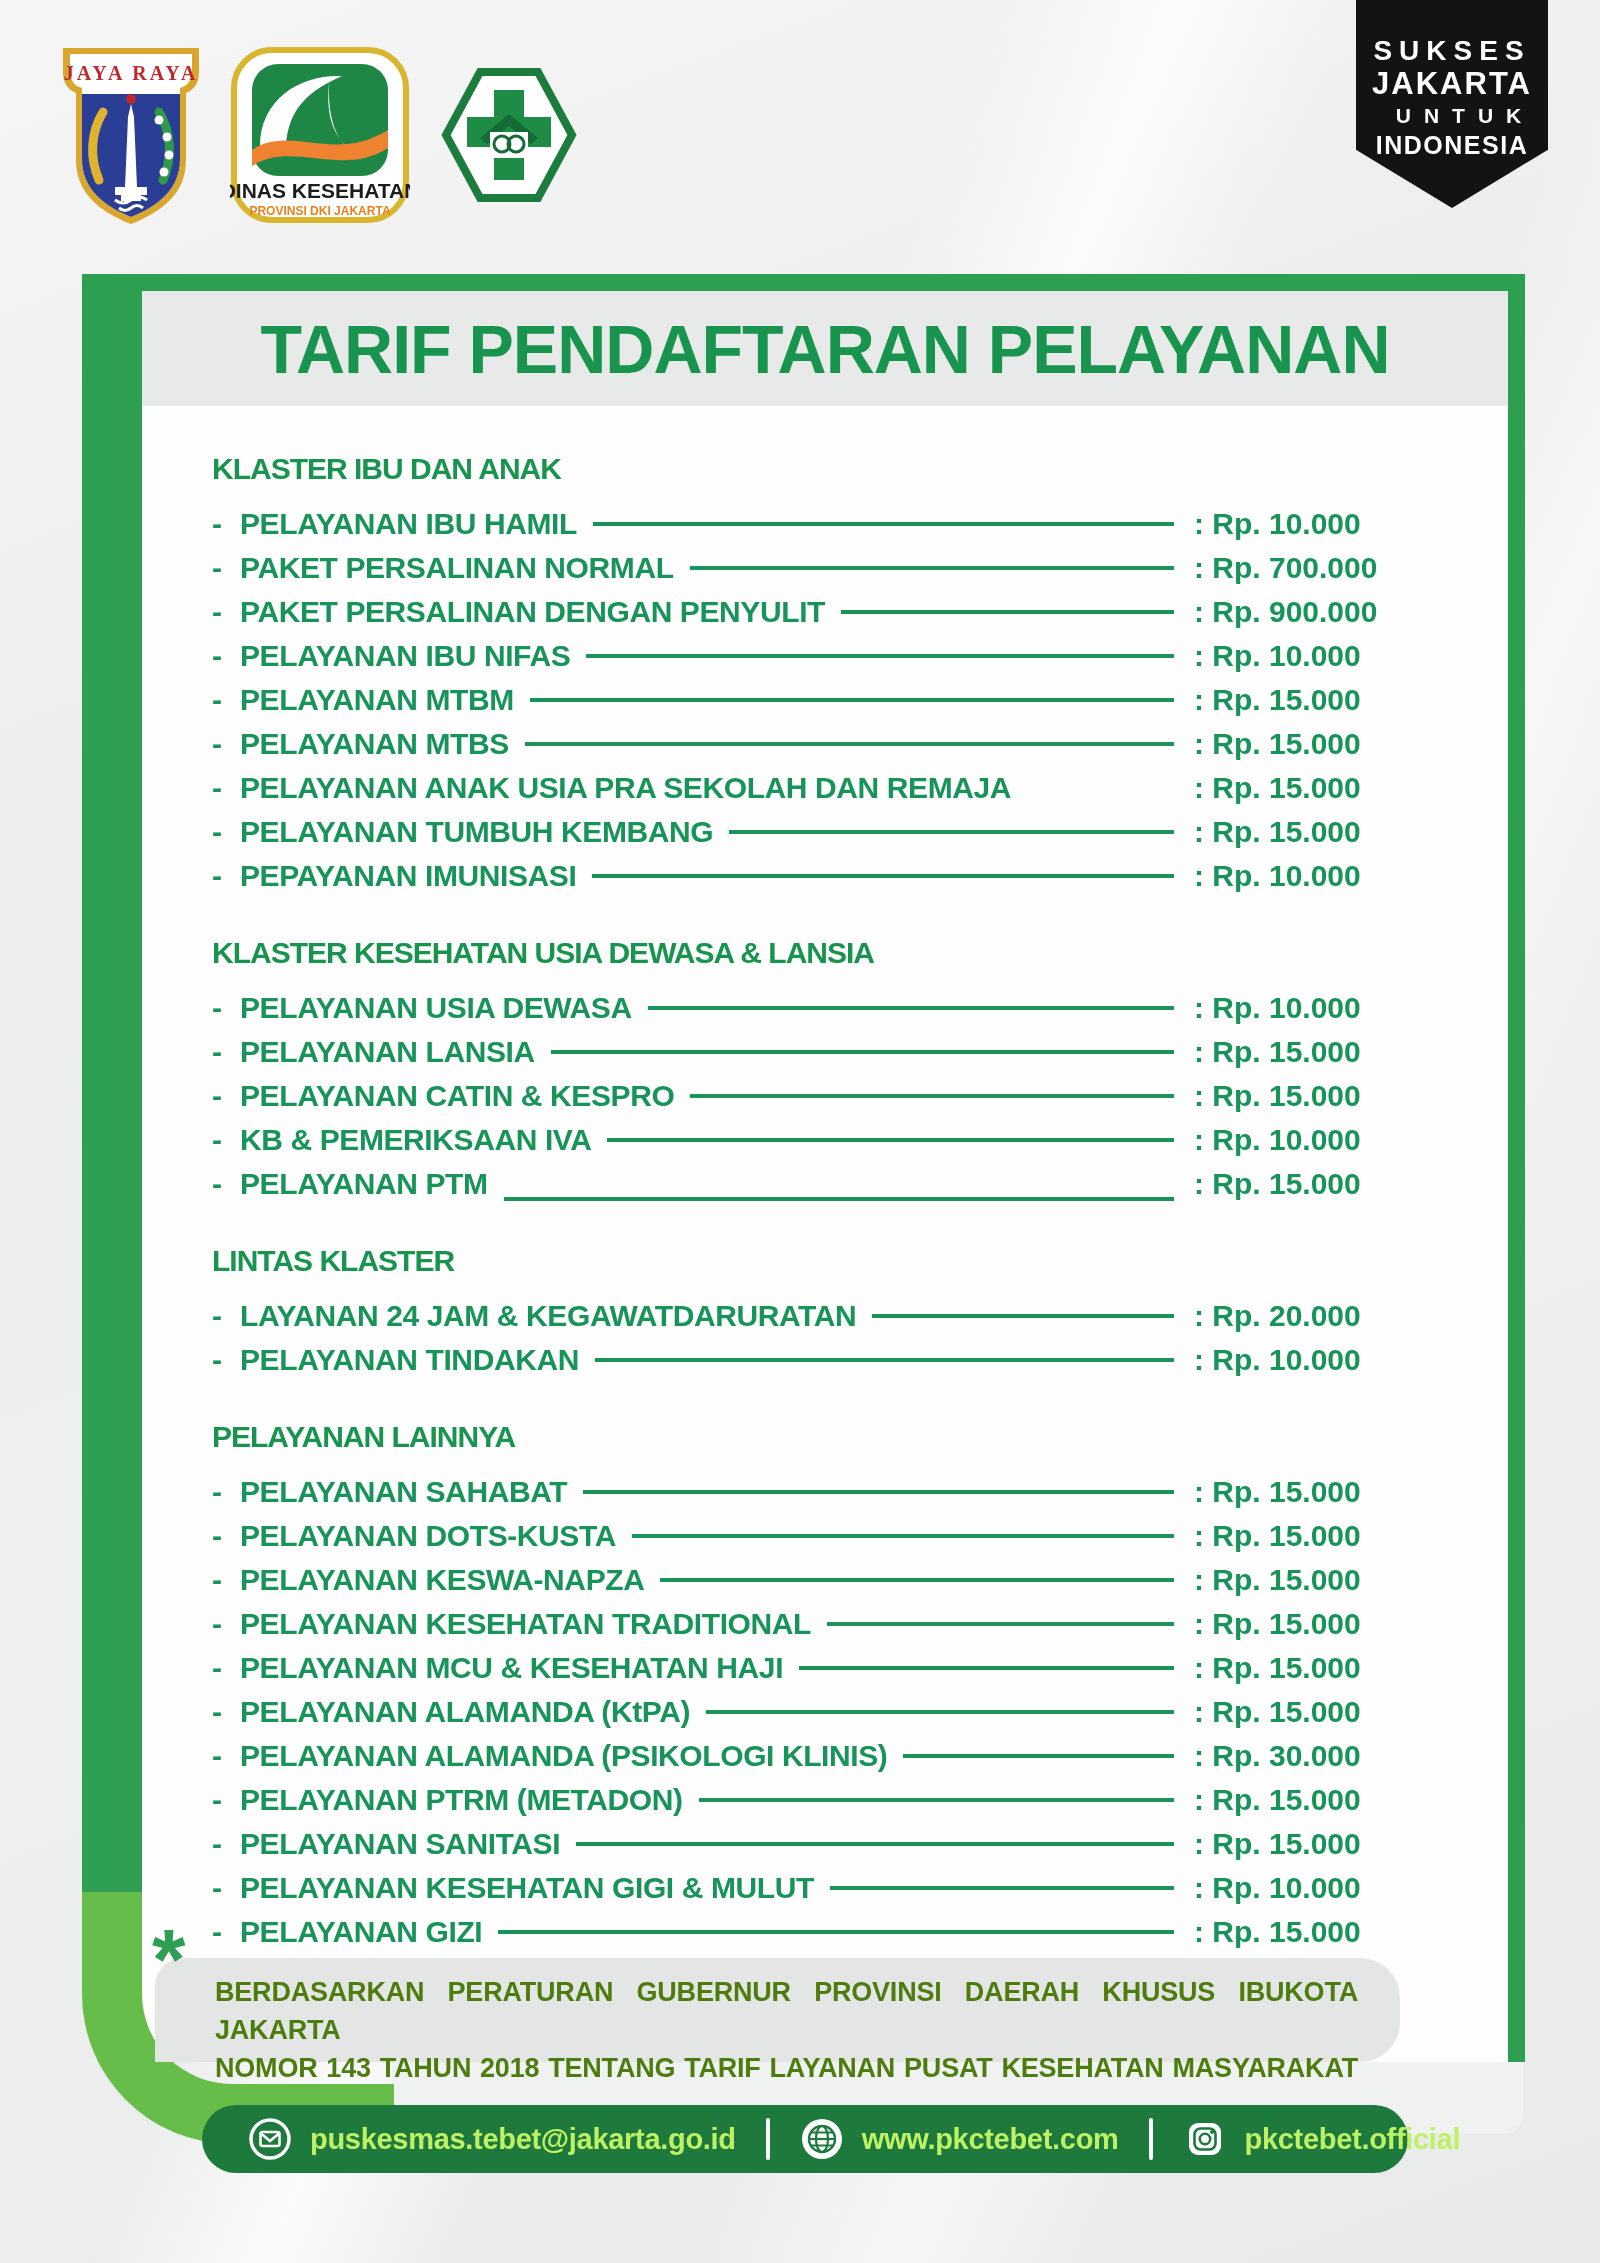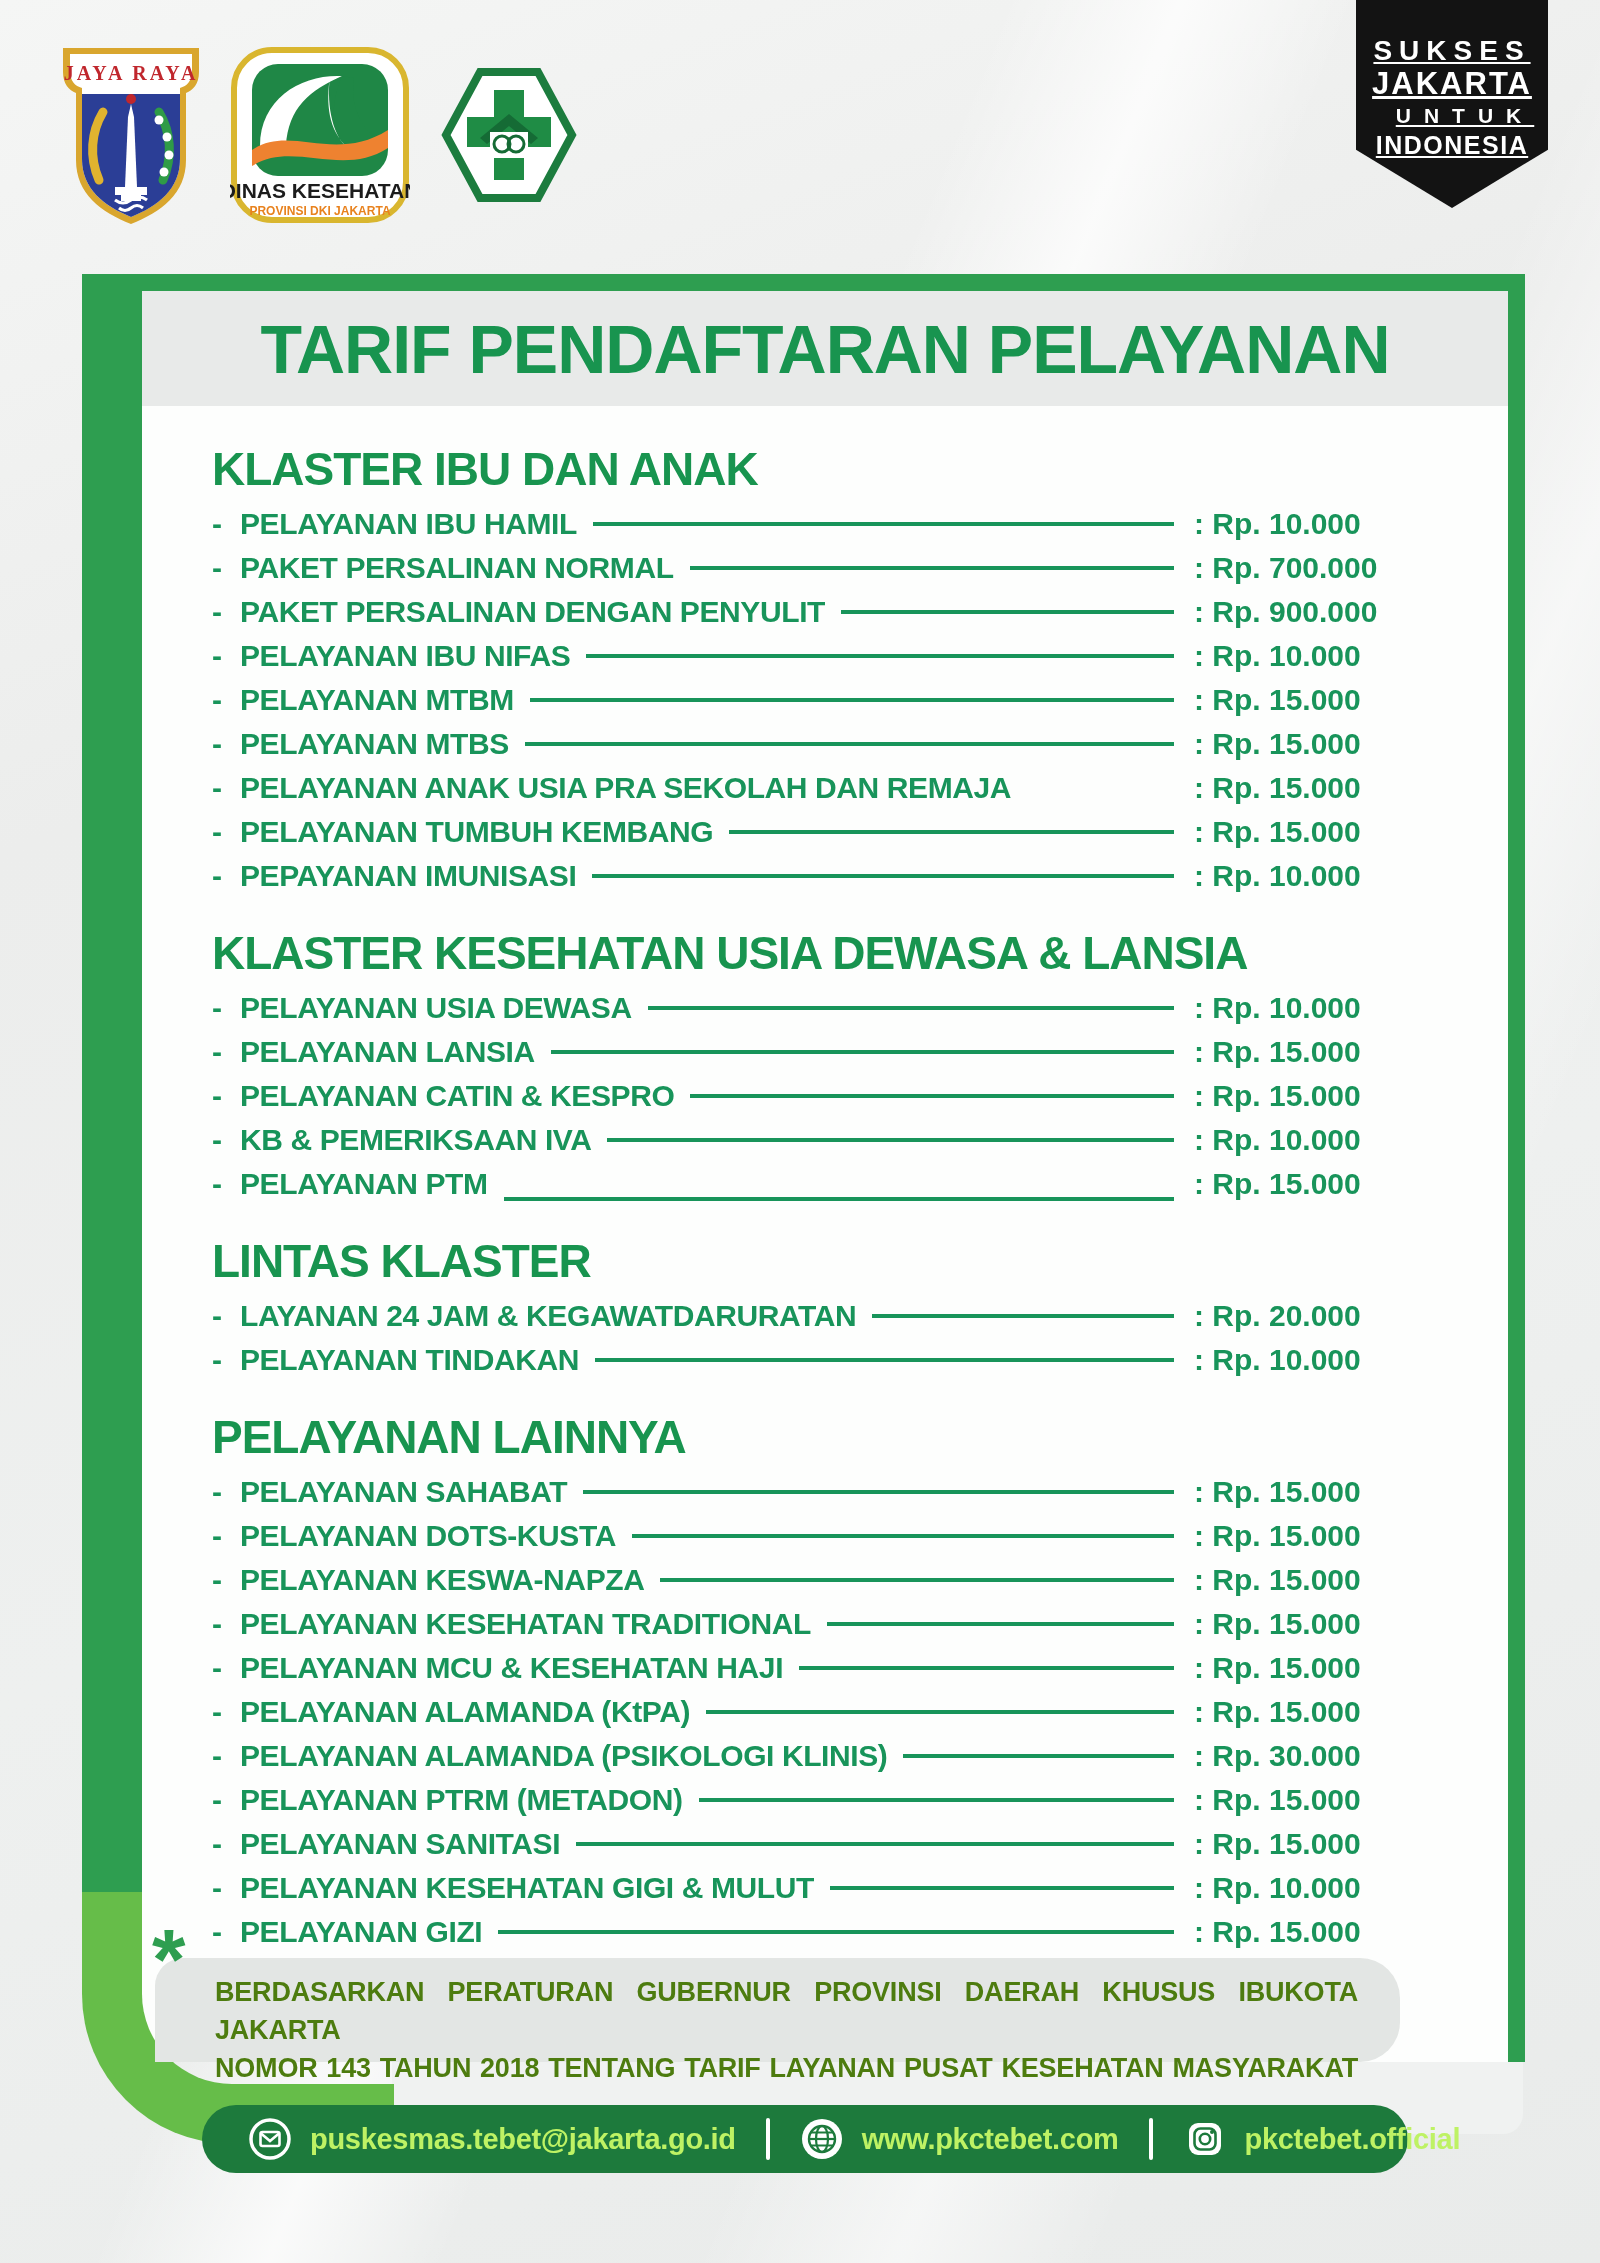--- a/index.html
+++ b/index.html
@@ -19,21 +19,21 @@
   .puskesmas-logo { left:438px; top:58px;  width:142px; height:154px; }
   .org-name {
     position:absolute; left:592px; top:88px; color:#22201e;
     font-size:40px; line-height:44px; letter-spacing:-1px; font-stretch:condensed;
   }
   .badge {
     position:absolute; left:1356px; top:0; width:192px; height:208px; background:#131313;
     clip-path:polygon(0 0,100% 0,100% 72%,50% 100%,0 72%);
     display:flex; flex-direction:column; align-items:center; padding-top:34px; color:#fff;
   }
-  .badge span { display:block; text-align:center;text-decoration:underline; }
+  .badge span { display:block; text-align:center; }
   .badge .l0 { font-size:28px; letter-spacing:7px;  line-height:33px; }
   .badge .l1 { font-size:31px; letter-spacing:2px;  line-height:34px; }
   .badge .l2 { font-size:21px; letter-spacing:13px; line-height:29px; margin-left:26px; }
   .badge .l3 { font-size:25px; letter-spacing:1.5px;line-height:30px; }
   
   .bar-top   { position:absolute; left:82px; top:274px; width:1443px; height:17px; background:#2e9e50; z-index:3; }
   .bar-left  { position:absolute; left:82px; top:274px; width:60px;  height:1618px; background:#2e9e50; z-index:3; }
   .bar-right { position:absolute; left:1508px; top:274px; width:17px; height:1788px; background:#2e9e50; z-index:3; }
   .corner-light {
     position:absolute; left:82px; top:1892px; width:312px; height:252px; z-index:2;
@@ -44,21 +44,21 @@
   .title-band {
     position:absolute; left:142px; top:291px; width:1366px; height:115px; background:#e8eae9; z-index:2;
     display:flex; align-items:center; justify-content:center;
   }
   .title-band h1 {
     color:#18944f; font-size:68px; letter-spacing:-1px; font-stretch:condensed; white-space:nowrap;
   }
   
   .list { position:absolute; left:212px; top:446px; width:1200px; z-index:2; }
   .sec-title {
-    color:#18944f; font-size:46px; letter-spacing:-1px; font-stretch:condensed;
+    color:#18944f; font-size:30px; letter-spacing:-1px; font-stretch:condensed;
     margin:0 0 10px; line-height:46px;
   }
   .svc-section + .svc-section .sec-title { margin-top:32px; }
   .row { display:flex; align-items:center; height:44px; color:#18945a; font-size:30px; }
   .bullet { flex:none; width:28px; }
   .label  { flex:none; white-space:nowrap; letter-spacing:-0.4px; }
   .leader { flex:1 1 auto; border-top:4px solid #18945a; margin:0 20px 0 16px; height:0; align-self:center; }
   .leader-none { border-top:none; }
   .leader-low  { align-self:flex-end; margin-bottom:5px; }
   .price { flex:none; width:218px; white-space:nowrap; }

